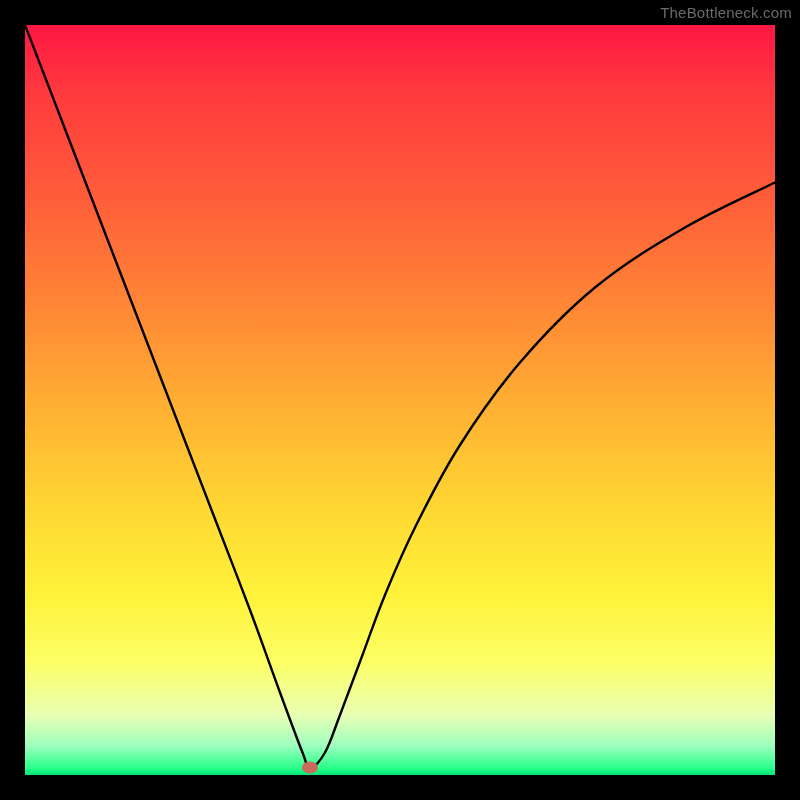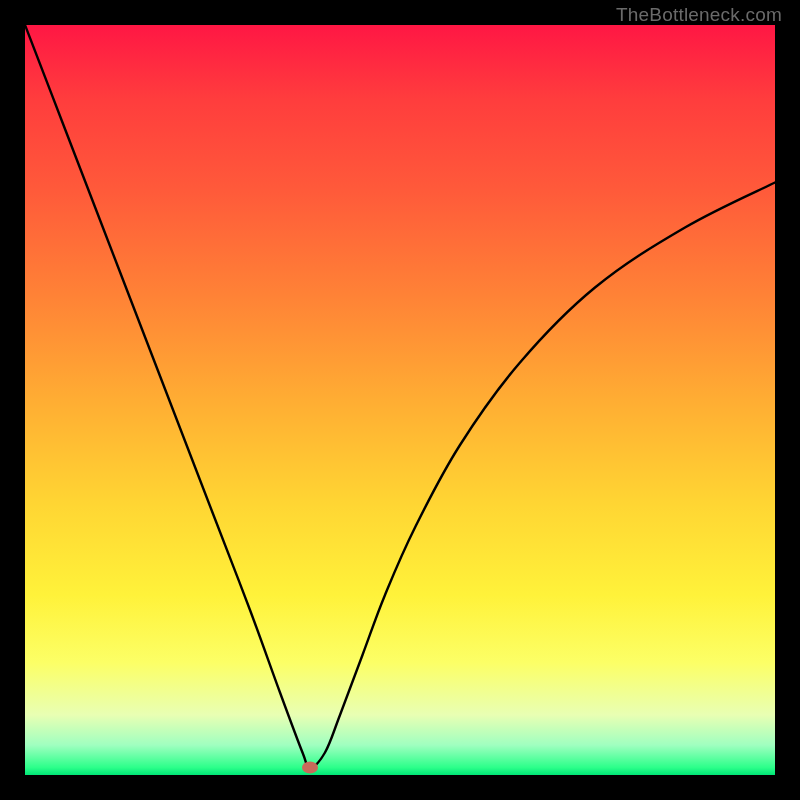--- a/index.html
+++ b/index.html
@@ -41,23 +41,23 @@
   .curve-svg {
     position: absolute;
     left: 0;
     top: 0;
     width: 750px;
     height: 750px;
   }
   .watermark {
     position: absolute;
     top: 4px;
-    right: 18px;
+    right: 8px;
     color: #6a6a6a;
-    font-size: 19px;
+    font-size: 15px;
     font-weight: 500;
     letter-spacing: 0.2px;
     user-select: none;
   }
 </style>
 </head>
 <body>
 
 <div class="stage">
   <div class="watermark">TheBottleneck.com</div>

